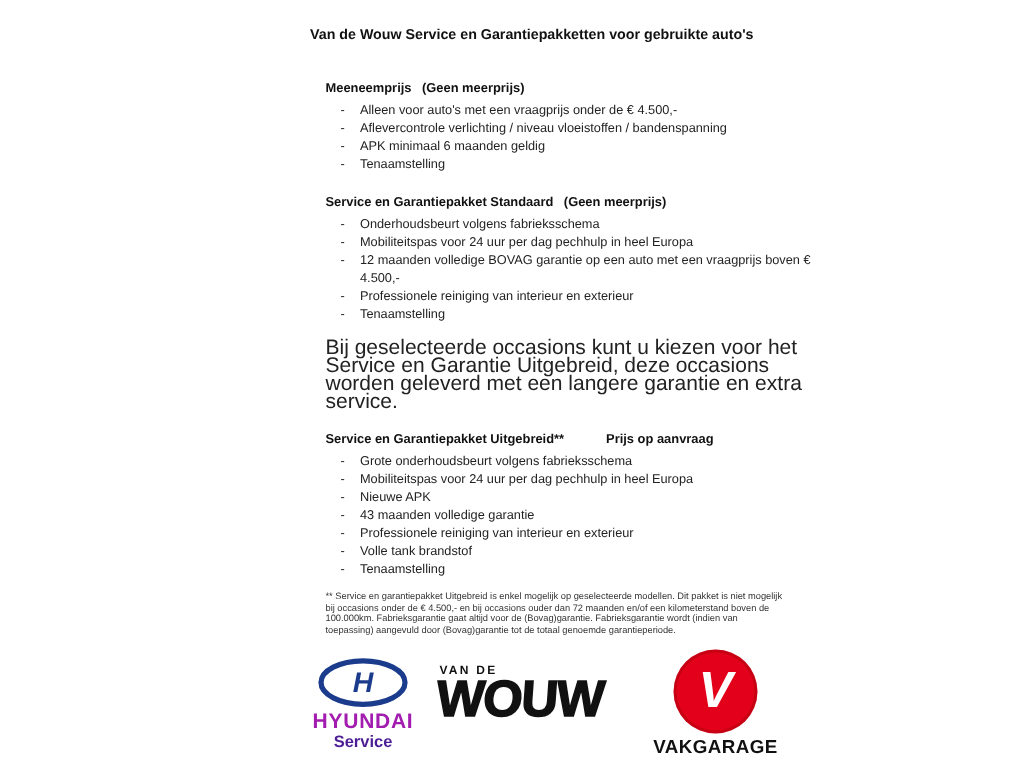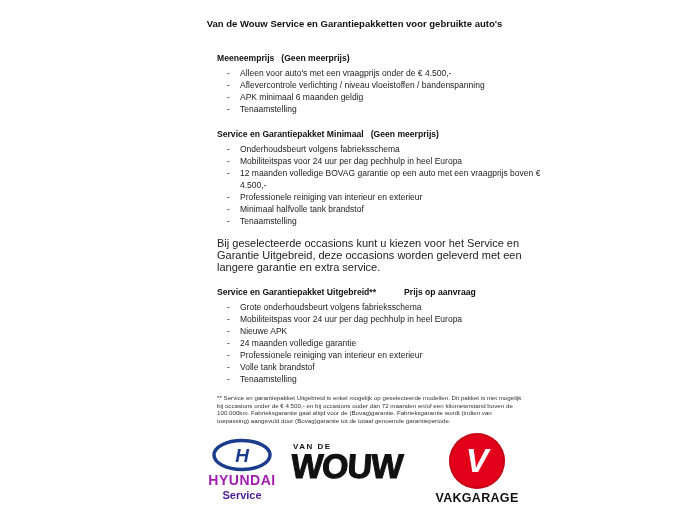--- a/index.html
+++ b/index.html
@@ -37,21 +37,21 @@
     position: relative;
     font-size: 8.5px; line-height: 12px; color: #222;
   }
   .content li::before {
     content: "-";
     position: absolute; left: -13px; top: 0;
   }
 
   .intro {
     margin: 10px 0 0 0;
-    font-size: 11px; line-height: 12px; color: #222;
+    font-size: 14px; line-height: 12px; color: #222;
     width: 340px;
   }
 
   .footnote {
     margin: 9px 0 0 0;
     width: 306px;
     font-size: 6.2px; line-height: 7.6px; color: #333;
   }
 
   
@@ -116,40 +116,39 @@
       <h2><span>Meeneemprijs</span><span class="h2-suffix">(Geen meerprijs)</span></h2>
       <ul>
         <li>Alleen voor auto's met een vraagprijs onder de € 4.500,-</li>
         <li>Aflevercontrole verlichting / niveau vloeistoffen / bandenspanning</li>
         <li>APK minimaal 6 maanden geldig</li>
         <li>Tenaamstelling</li>
       </ul>
     </section>
 
     <section>
-      <h2><span>Service en Garantiepakket Minimaal</span><span class="h2-suffix">(Geen meerprijs)</span></h2>
+      <h2><span>Service en Garantiepakket Standaard</span><span class="h2-suffix">(Geen meerprijs)</span></h2>
       <ul>
         <li>Onderhoudsbeurt volgens fabrieksschema</li>
         <li>Mobiliteitspas voor 24 uur per dag pechhulp in heel Europa</li>
         <li>12 maanden volledige BOVAG garantie op een auto met een vraagprijs boven € 4.500,-</li>
         <li>Professionele reiniging van interieur en exterieur</li>
-        <li>Minimaal halfvolle tank brandstof</li>
         <li>Tenaamstelling</li>
       </ul>
     </section>
 
     <p class="intro">Bij geselecteerde occasions kunt u kiezen voor het Service en Garantie Uitgebreid, deze occasions worden geleverd met een langere garantie en extra service.</p>
 
     <section>
       <h2><span>Service en Garantiepakket Uitgebreid**</span><span class="h2-price">Prijs op aanvraag</span></h2>
       <ul>
         <li>Grote onderhoudsbeurt volgens fabrieksschema</li>
         <li>Mobiliteitspas voor 24 uur per dag pechhulp in heel Europa</li>
         <li>Nieuwe APK</li>
-        <li>24 maanden volledige garantie</li>
+        <li>43 maanden volledige garantie</li>
         <li>Professionele reiniging van interieur en exterieur</li>
         <li>Volle tank brandstof</li>
         <li>Tenaamstelling</li>
       </ul>
     </section>
 
     <p class="footnote">** Service en garantiepakket Uitgebreid is enkel mogelijk op geselecteerde modellen. Dit pakket is niet mogelijk bij occasions onder de € 4.500,- en bij occasions ouder dan 72 maanden en/of een kilometerstand boven de 100.000km. Fabrieksgarantie gaat altijd voor de (Bovag)garantie. Fabrieksgarantie wordt (indien van toepassing) aangevuld door (Bovag)garantie tot de totaal genoemde garantieperiode.</p>
 
   </div>
 

